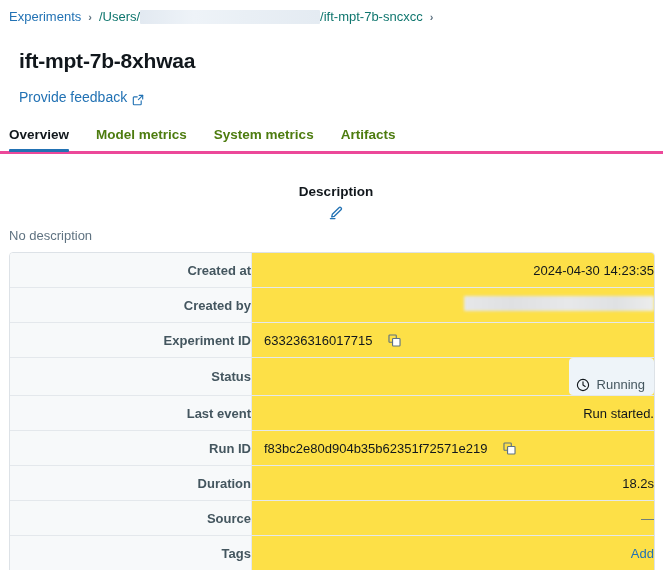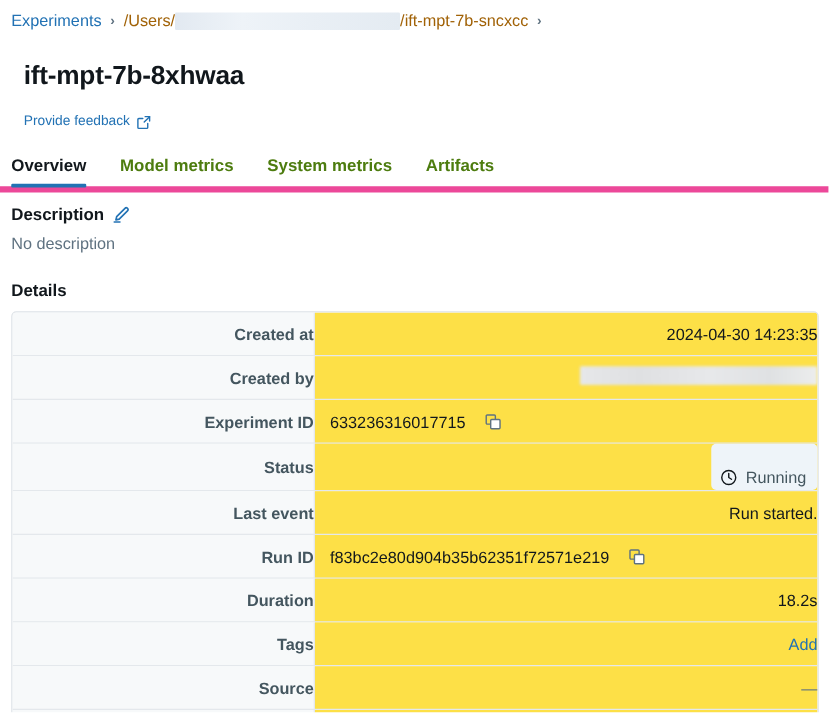--- a/index.html
+++ b/index.html
@@ -39,21 +39,21 @@
   .crumb-sep {
     color: #5f7281;
     font-size: 11px;
     margin: 0 7px;
     display: inline-block;
     font-weight: 700;
   }
   .crumb-path {
     display: inline-flex;
     align-items: center;
-    color: #a16207;
+    color: #0f766e;
   }
   .redact-blue {
     display: inline-block;
     width: 180px;
     height: 14px;
     margin: 0 0px;
     vertical-align: middle;
     background: linear-gradient(90deg,#e2e9f1 0%, #eef3f8 30%, #e9eff5 60%, #e4ebf2 100%);
     border-radius: 1px;
     filter: blur(0.6px);
@@ -68,39 +68,39 @@
   }
   .page-title {
     font-size: 21px;
     line-height: 27px;
     font-weight: 700;
     color: #11171c;
     letter-spacing: -0.2px;
   }
   .feedback-link {
     margin-left: 10px;
-    font-size: 11px;
+    font-size: 14px;
     line-height: 18px;
     color: #2272b4;
     text-decoration: none;
     cursor: pointer;
     display: inline-flex;
     align-items: center;
     gap: 5px;
   }
   .ext-icon { display: inline-block; width: 12px; height: 12px; position: relative; top: 1px; }
 
   
   .tabs {
     margin-top: 17px;
     padding-left: 9px;
     display: flex;
     align-items: flex-end;
     gap: 27px;
-    border-bottom: 5px solid #ec4899;
+    border-bottom: 3px solid #ec4899;
     height: 31px;
     position: relative;
   }
   .tab {
     font-size: 13.5px;
     font-weight: 700;
     color: #4d7c0f;
     padding-bottom: 9px;
     cursor: pointer;
     position: relative;
@@ -117,21 +117,22 @@
   }
 
   
   .section {
     padding-left: 9px;
   }
   .desc-head {
     display: flex;
     align-items: center;
     gap: 7px;
-    margin-top: 10px;
+    margin-top: 30px;
+    flex-direction: column;
   }
   .desc-title {
     font-size: 13.5px;
     font-weight: 700;
     color: #11171c;
   }
   .pencil-icon {
     width: 14px; height: 14px;
     cursor: pointer;
     display: inline-block;
@@ -254,21 +255,20 @@
       <span class="desc-title">Description</span>
       <span class="pencil-icon">
         <svg width="14" height="14" viewBox="0 0 16 16" fill="none" xmlns="http://www.w3.org/2000/svg">
           <path d="M11.4 1.9a1.6 1.6 0 0 1 2.3 2.3l-7.6 7.6-3 .7.7-3 7.6-7.6z" stroke="#2272b4" stroke-width="1.5" stroke-linejoin="round"></path>
           <path d="M1.6 14.4h5.2" stroke="#2272b4" stroke-width="1.5" stroke-linecap="round"></path>
         </svg>
       </span>
     </div>
     <div class="desc-body">No description</div>
 
-    <div class="details-title">Details</div>
   </div>
 
   <table class="details-table">
     <tbody>
       <tr>
         <td class="lbl">Created at</td>
         <td class="val">
           <span>2024-04-30 14:23:35</span>
         </td>
       </tr>
@@ -333,30 +333,30 @@
       </tr>
 
       <tr>
         <td class="lbl">Duration</td>
         <td class="val">
           <span>18.2s</span>
         </td>
       </tr>
 
       <tr>
+        <td class="lbl">Source</td>
+        <td class="val">
+          <span class="dash">—</span>
+        </td>
+      </tr>
+
+      <tr>
         <td class="lbl">Tags</td>
         <td class="val">
           <a class="link-val">Add</a>
-        </td>
-      </tr>
-
-      <tr>
-        <td class="lbl">Source</td>
-        <td class="val">
-          <span class="dash">—</span>
         </td>
       </tr>
 
       <tr>
         <td class="lbl">Registered models</td>
         <td class="val">
           <span class="dash">—</span>
         </td>
       </tr>
     </tbody>

